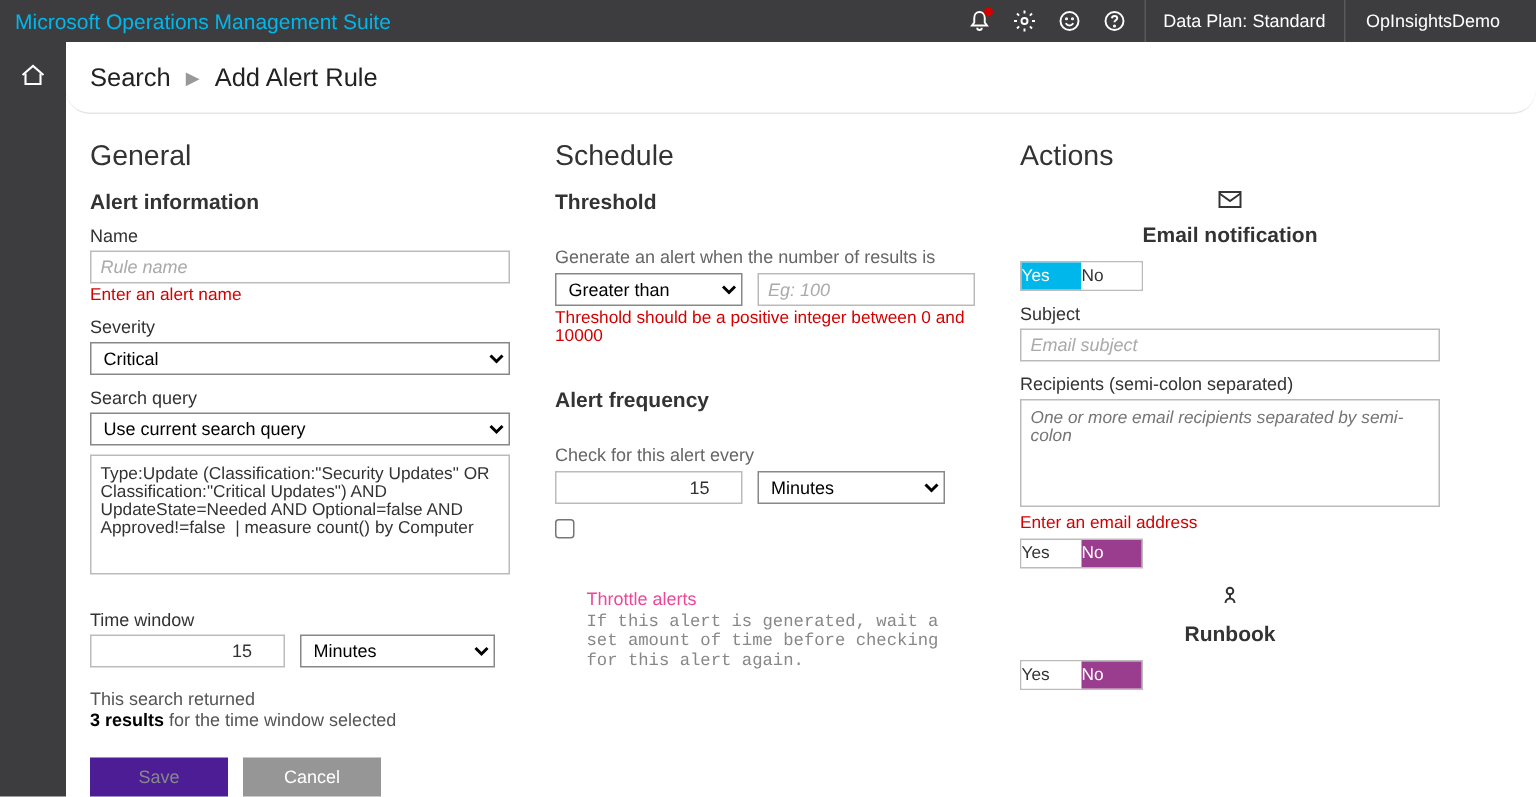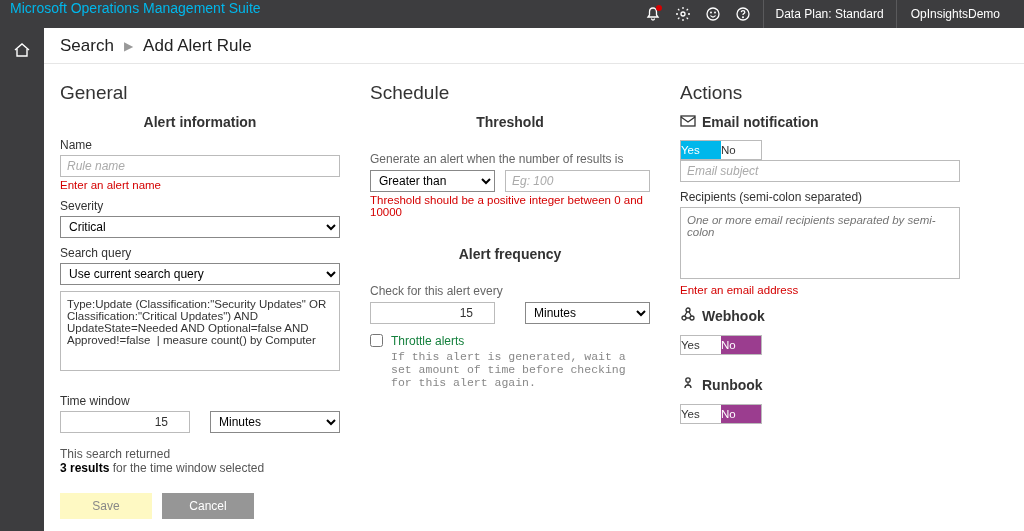--- a/index.html
+++ b/index.html
@@ -1,51 +1,51 @@
 <!DOCTYPE html>
 <html><head>
 <meta charset="utf-8">
 <style>
   * { box-sizing: border-box; margin: 0; padding: 0; font-family: "Segoe UI", Arial, sans-serif; }
   body { background: #fff; color: #333; font-size: 13px; width: 1024px; }
-  .topbar { background: #3d3d3f; color: #fff; height: 28px; display: flex; padding: 0 10px; }
+  .topbar { background: #3d3d3f; color: #fff; height: 28px; display: flex; align-items: center; padding: 0 10px; }
   .topbar .title { color: #00b7eb; font-size: 14px; font-weight: 300; flex: 1; }
   .topbar .icons { display: flex; align-items: center; gap: 14px; margin-right: 12px; }
   .topbar .icon { width: 16px; height: 16px; display: inline-flex; align-items: center; justify-content: center; cursor: pointer; position: relative; }
   .topbar .badge-dot { position: absolute; top: -1px; right: -1px; width: 6px; height: 6px; background: #d40000; border-radius: 50%; }
   .topbar .plan { border-left: 1px solid #5a5a5c; padding: 0 12px; font-size: 12px; height: 28px; display: flex; align-items: center; }
   .topbar .user { border-left: 1px solid #5a5a5c; padding: 0 14px; font-size: 12px; height: 28px; display: flex; align-items: center; }
-  .subbar { height: 36px; background: #fff; display: flex; align-items: center; border-bottom: 1px solid #e6e6e6; }
+  .subbar { height: 48px; background: #fff; display: flex; align-items: center; border-bottom: 1px solid #e6e6e6; border-radius: 16px; }
   .siderail { width: 44px; background: #3d3d3f; height: calc(531px - 28px); float: left; }
   .home { width: 44px; height: 44px; display: flex; align-items: center; justify-content: center; cursor: pointer; }
   .crumb { display: flex; align-items: center; gap: 10px; padding-left: 16px; font-size: 17px; color: #222; font-weight: 400; }
   .crumb .chev { color: #999; font-size: 12px; }
   .page { margin-left: 44px; padding: 18px 16px; display: flex; gap: 30px; }
   .col { flex: 0 0 auto; }
   .col-general { width: 280px; }
   .col-schedule { width: 280px; }
   .col-actions { width: 280px; }
   h2 { font-size: 19px; font-weight: 400; margin-bottom: 10px; color: #333; }
-  h3 { font-size: 14px; font-weight: 600; margin-bottom: 6px; margin-top: 6px; color: #333; text-align: center; }
-  h3.with-icon { display: flex; align-items: center; gap: 6px; }
+  h3 { font-size: 14px; font-weight: 600; margin-bottom: 6px; margin-top: 6px; color: #333; }
+  h3.with-icon { display: flex; align-items: center; gap: 6px; flex-direction: column; }
   label.field-label { display: block; font-size: 12px; color: #333; margin-top: 8px; margin-bottom: 3px; }
   .input-text { width: 100%; border: 1px solid #bbb; height: 22px; padding: 2px 6px; font-size: 12px; color: #333; }
   .input-text::placeholder { color: #aaa; font-style: italic; }
   .select { width: 100%; border: 1px solid #888; height: 22px; padding: 1px 4px; font-size: 12px; background: #fff; }
   .textarea { width: 100%; border: 1px solid #bbb; font-size: 11.5px; padding: 6px; height: 80px; resize: none; color: #333; font-family: inherit; overflow-y: scroll; }
   .err { color: #d40000; font-size: 11.5px; margin-top: 2px; }
   .desc { color: #666; font-size: 12px; margin-top: 22px; }
-  .row-inline { display: flex; gap: 10px; align-items: center; justify-content: space-between; }
+  .row-inline { display: flex; gap: 10px; align-items: center; }
   .row-inline .narrow { width: 130px; text-align: right; padding-right: 21px; }
   .chk-row { display: flex; align-items: flex-start; gap: 8px; margin-top: 10px; }
-  .chk-row .chk-label { font-size: 12px; color: #15803d; }
+  .chk-row .chk-label { font-size: 12px; color: #ec4899; margin-top: 46px; }
   .chk-row .chk-desc { color: #888; font-size: 11.5px; margin-top: 2px; font-family: Liberation Mono, monospace; }
   .btn-row { display: flex; gap: 10px; margin-top: 18px; }
   .btn { width: 92px; height: 26px; border: none; font-size: 12px; cursor: pointer; }
-  .btn-save { background: #fef9c3; color: #888; }
+  .btn-save { background: #4c1d95; color: #888; }
   .btn-cancel { background: #969696; color: #fff; }
   .toggle { display: inline-flex; border: 1px solid #bbb; height: 20px; margin-top: 4px; }
   .toggle span { width: 40px; text-align: left; font-size: 11.5px; line-height: 18px; cursor: pointer; }
   .toggle .on-b { background: #00b7eb; color: #fff; }
   .toggle .on-p { background: #9b3d8f; color: #fff; }
   .toggle .off { background: #fff; color: #333; }
   .summary { margin-top: 14px; font-size: 12px; color: #555; }
   .summary b { color: #000; }
 </style>
 </head>
@@ -184,41 +184,33 @@
             <rect x="1" y="1" width="14" height="10"></rect>
             <path d="M1 2l7 5 7-5"></path>
           </svg></span>
       <span>Email notification</span>
     </h3>
     <div class="toggle">
       <span class="on-b">Yes</span>
       <span class="off">No</span>
     </div>
 
+    <label class="field-label">Subject</label>
     <input class="input-text" placeholder="Email subject" style="">
 
     <label class="field-label">Recipients (semi-colon separated)</label>
     <textarea class="textarea" style="height: 72px; font-style: italic; color: rgb(170, 170, 170);" placeholder="One or more email recipients separated by semi-colon"></textarea>
     <div class="err">Enter an email address</div>
 
-    <h3 class="with-icon" style="margin-top:10px">
-      <span><svg width="16" height="16" viewBox="0 0 16 16" fill="none" stroke="#333" stroke-width="1.3">
-            <circle cx="4" cy="12" r="2"></circle>
-            <circle cx="12" cy="12" r="2"></circle>
-            <circle cx="8" cy="4" r="2"></circle>
-            <path d="M7 5.7L4.7 10M9 5.7l2.3 4.3M6 12h4"></path>
-          </svg></span>
-      <span>Webhook</span>
-    </h3>
     <div class="toggle">
       <span class="off">Yes</span>
       <span class="on-p">No</span>
     </div>
 
-    <h3 class="with-icon" style="margin-top:20px">
+    <h3 class="with-icon" style="margin-top:10px">
       <span><svg width="16" height="16" viewBox="0 0 16 16" fill="none" stroke="#333" stroke-width="1.3">
             <circle cx="8" cy="5" r="2.2"></circle>
             <path d="M8 7.2V10"></path>
             <path d="M5 13c0-1.7 1.3-3 3-3s3 1.3 3 3"></path>
           </svg></span>
       <span>Runbook</span>
     </h3>
     <div class="toggle">
       <span class="off">Yes</span>
       <span class="on-p">No</span>

